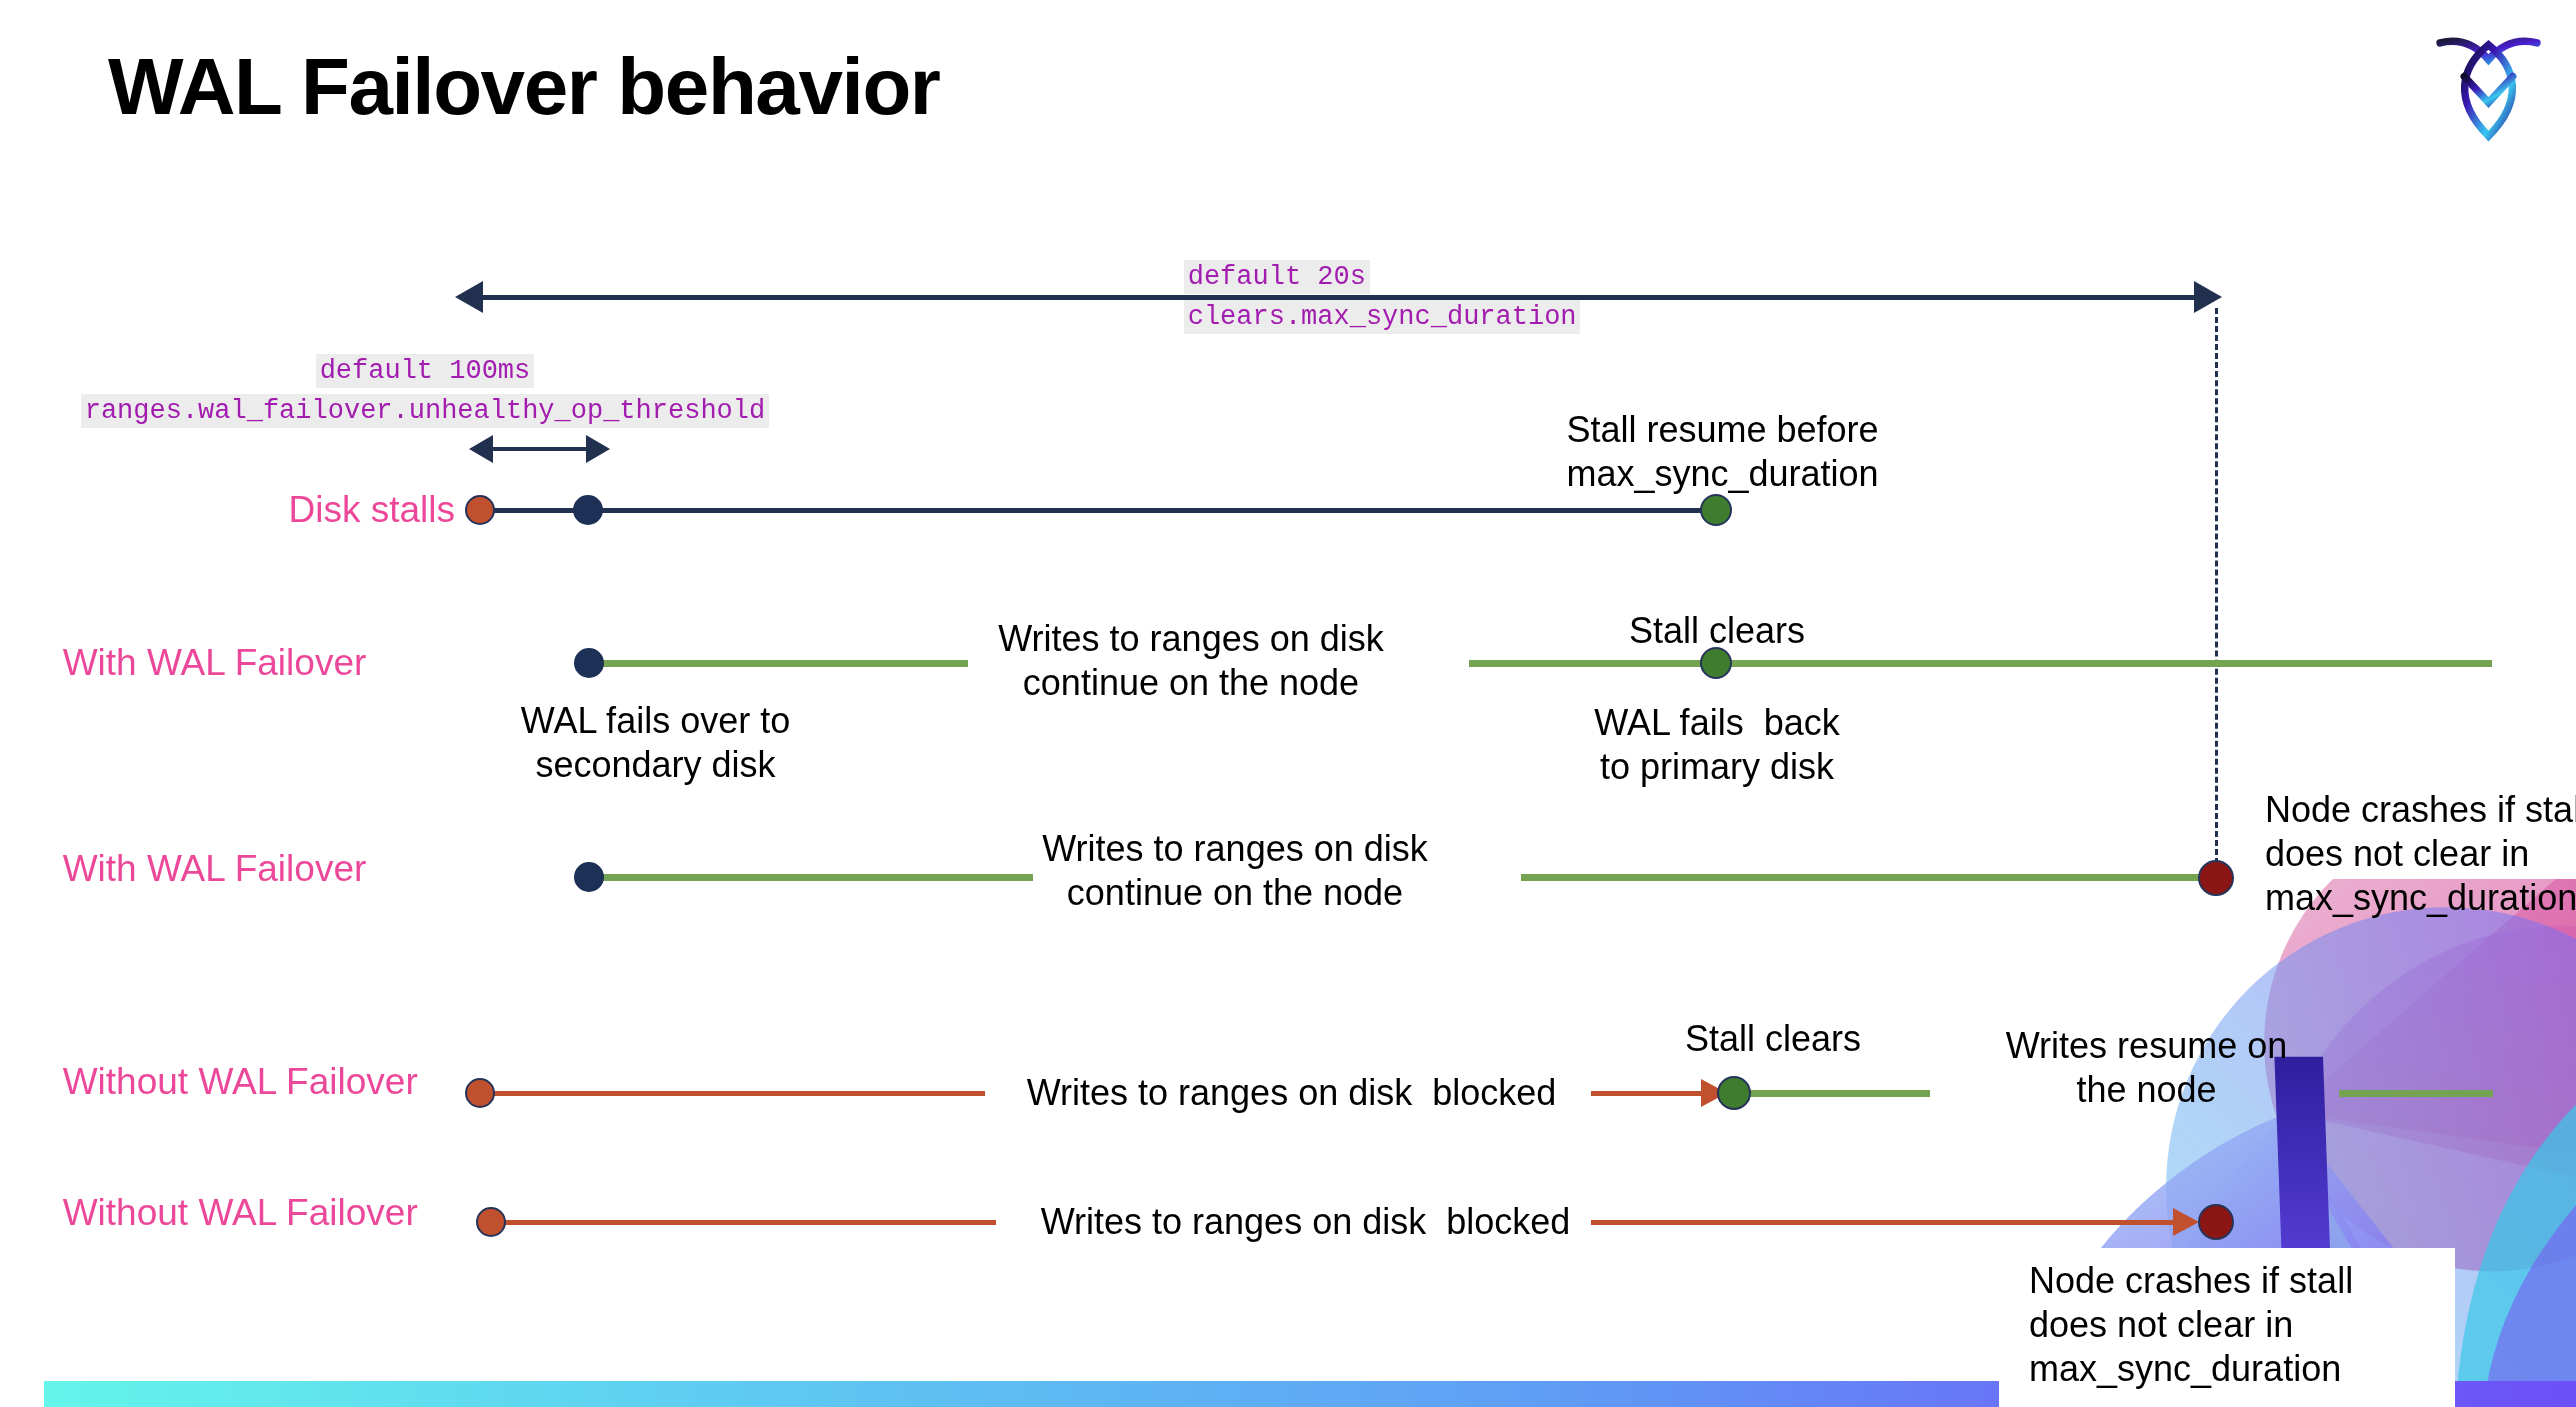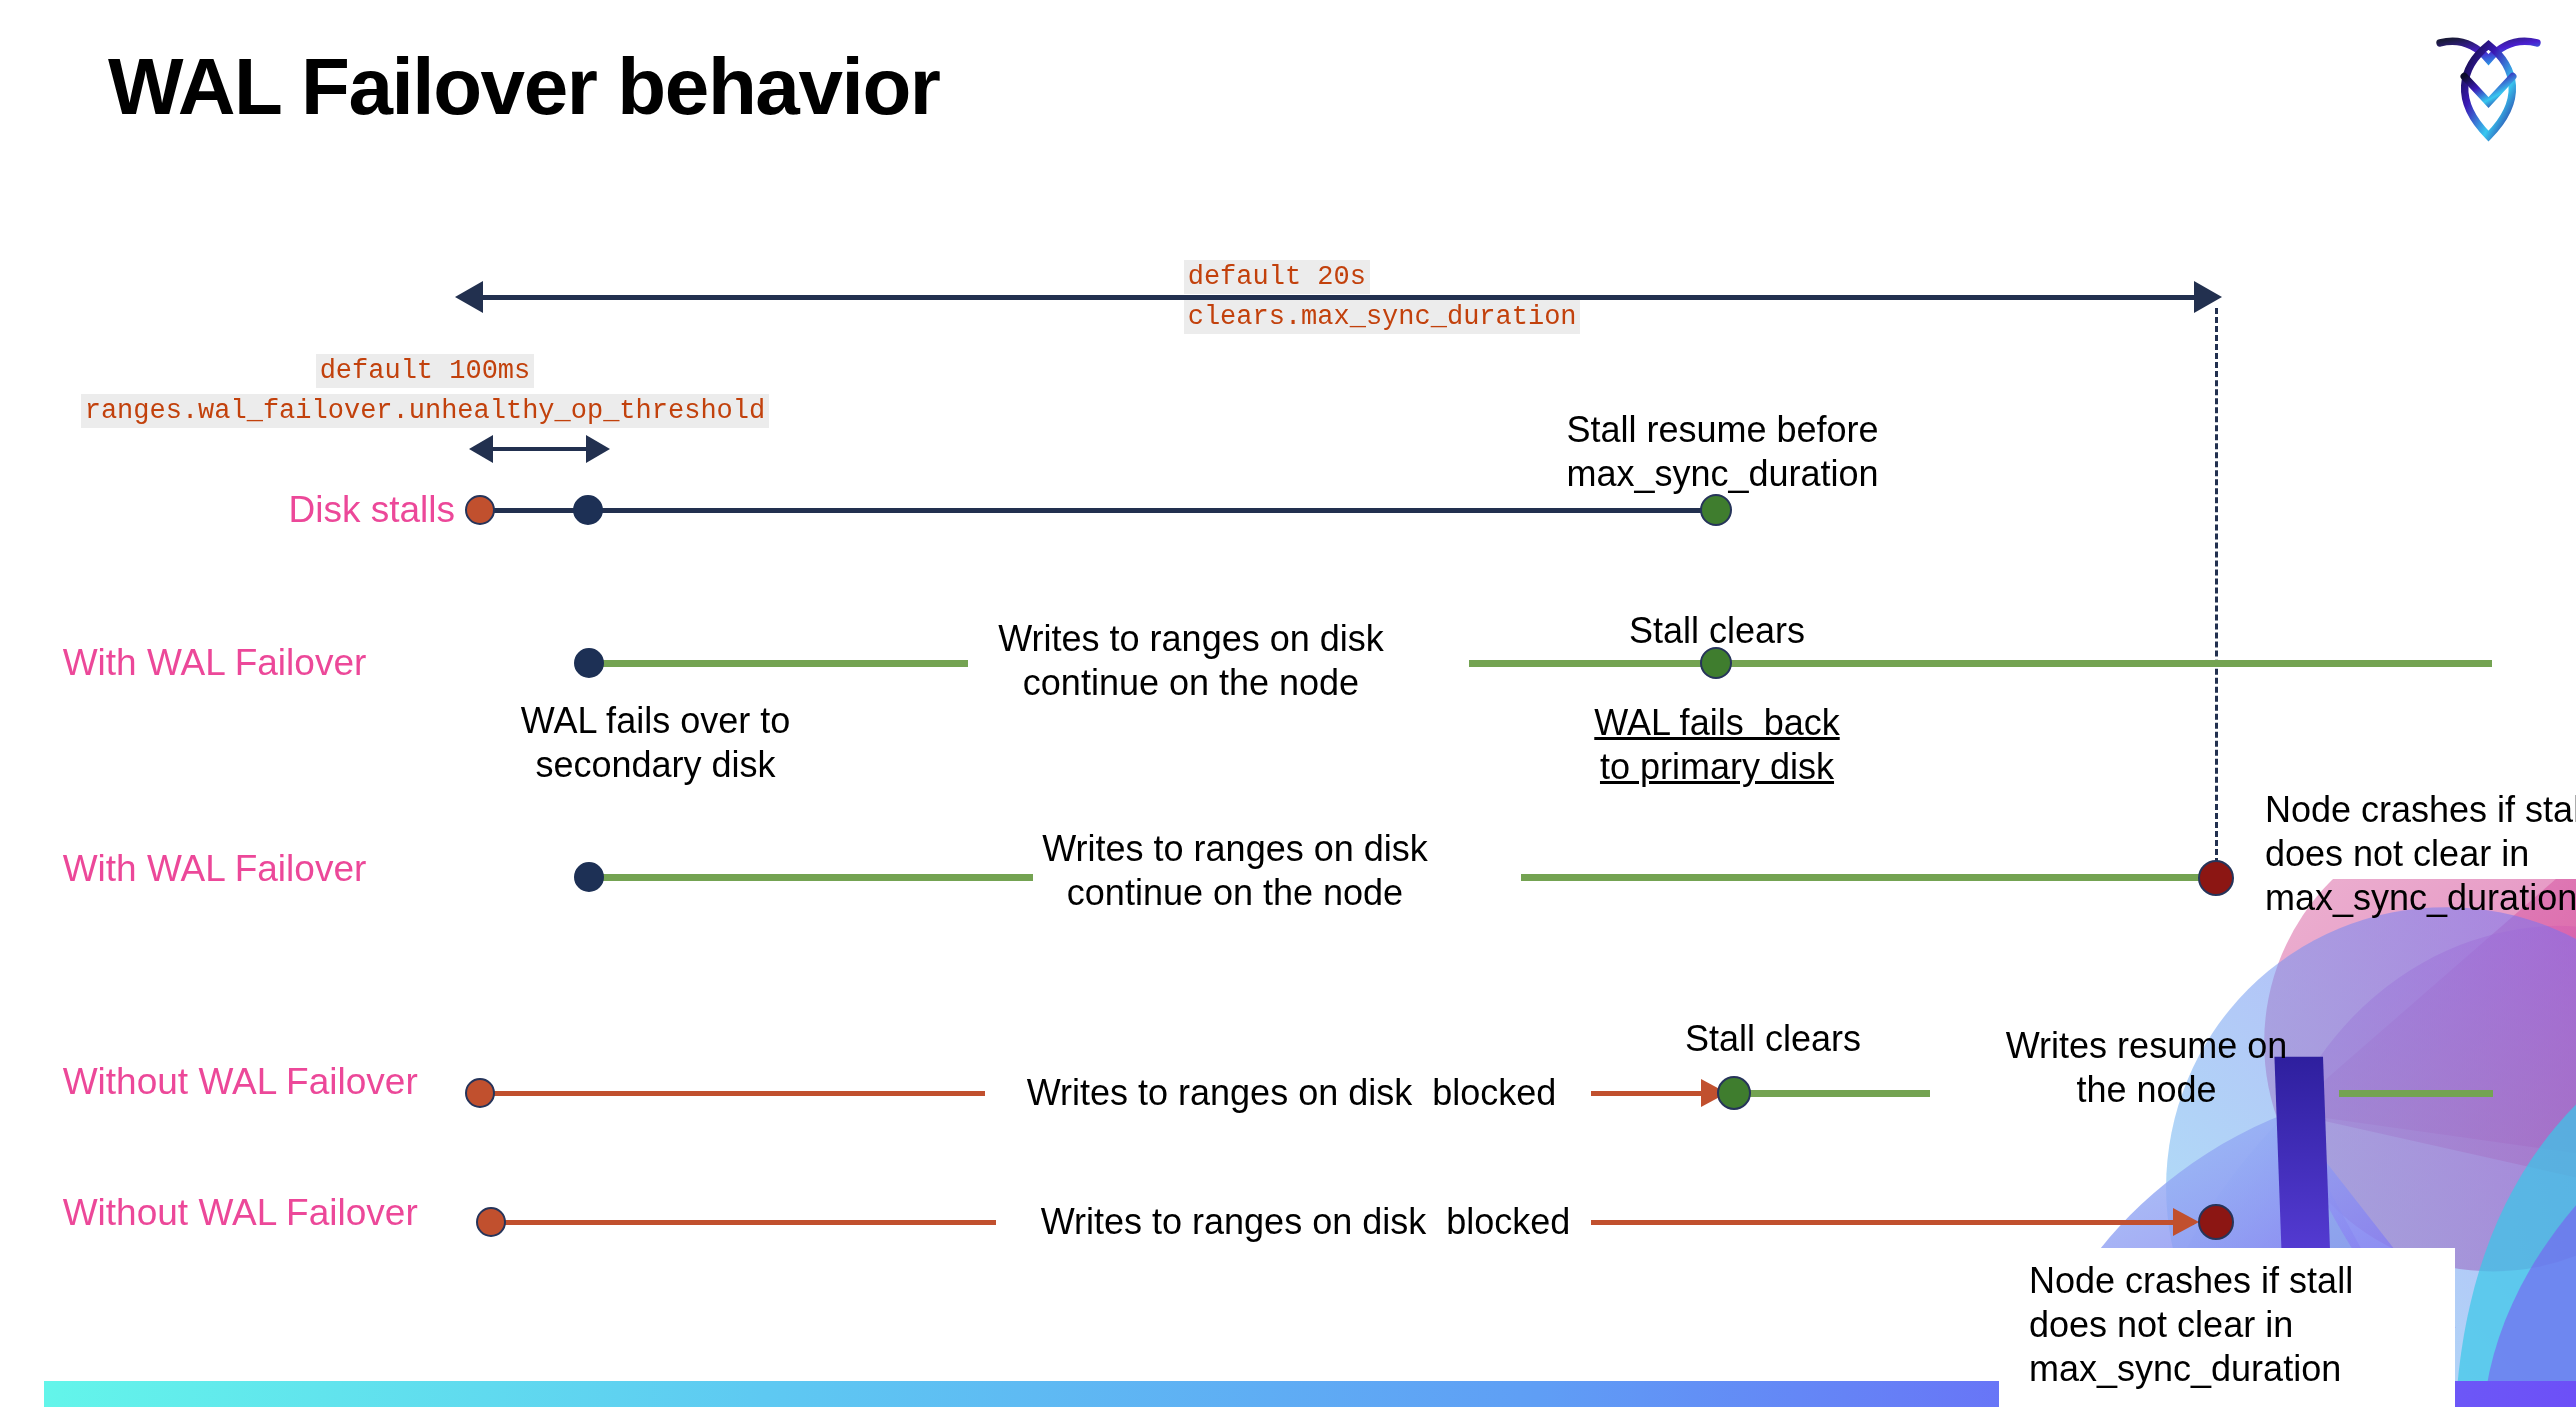--- a/index.html
+++ b/index.html
@@ -67,21 +67,21 @@
     height: 27px;
     background: linear-gradient(90deg, #63f5ea 0%, #5ec9f2 28%, #5f9ef5 58%, #6a6cf7 80%, #6d4df7 100%);
   }
 
   
   .code-label {
     position: absolute;
     font-family: "Liberation Mono", monospace;
     font-size: 27px;
     line-height: 40px;
-    color: #c2410c;
+    color: #a21caf;
     white-space: nowrap;
   }
   .code-label span {
     background: #ececec;
     padding: 1.9px 3.7px;
   }
 
   
   .txt {
     position: absolute;
@@ -283,21 +283,21 @@
   <div class="line green" style="left:1425px; top:660px; width:1023px;"></div>
 
   <div class="dot navy" style="left:530px; top:648px; width:30px; height:30px;"></div>
   <div class="dot green" style="left:1656px; top:647px; width:32px; height:32px;"></div>
 
   <div class="txt center" style="left:939px; top:617px; width:416px; text-align:center;">Writes to ranges on disk
 continue on the node</div>
   <div class="txt center" style="left:1533px; top:609px; width:280px; text-align:center;">Stall clears</div>
   <div class="txt center" style="left:406px; top:699px; width:411px; text-align:center;">WAL fails over to
 secondary disk</div>
-  <div class="txt center" style="left:1486px; top:701px; width:374px; text-align:center;text-decoration:underline;">WAL fails  back
+  <div class="txt center" style="left:1486px; top:701px; width:374px; text-align:center;">WAL fails  back
 to primary disk</div>
 
   <div class="row-label" style="left:18.7px; top:847px; width:308px; text-align:left;">With WAL Failover</div>
 
   <div class="line green" style="left:545px; top:874px; width:444px;"></div>
   <div class="line green" style="left:1477px; top:874px; width:696px;"></div>
 
   <div class="dot navy" style="left:530px; top:862px; width:30px; height:30px;"></div>
   <div class="dot dred" style="left:2154px; top:860px; width:36px; height:36px;"></div>
 

